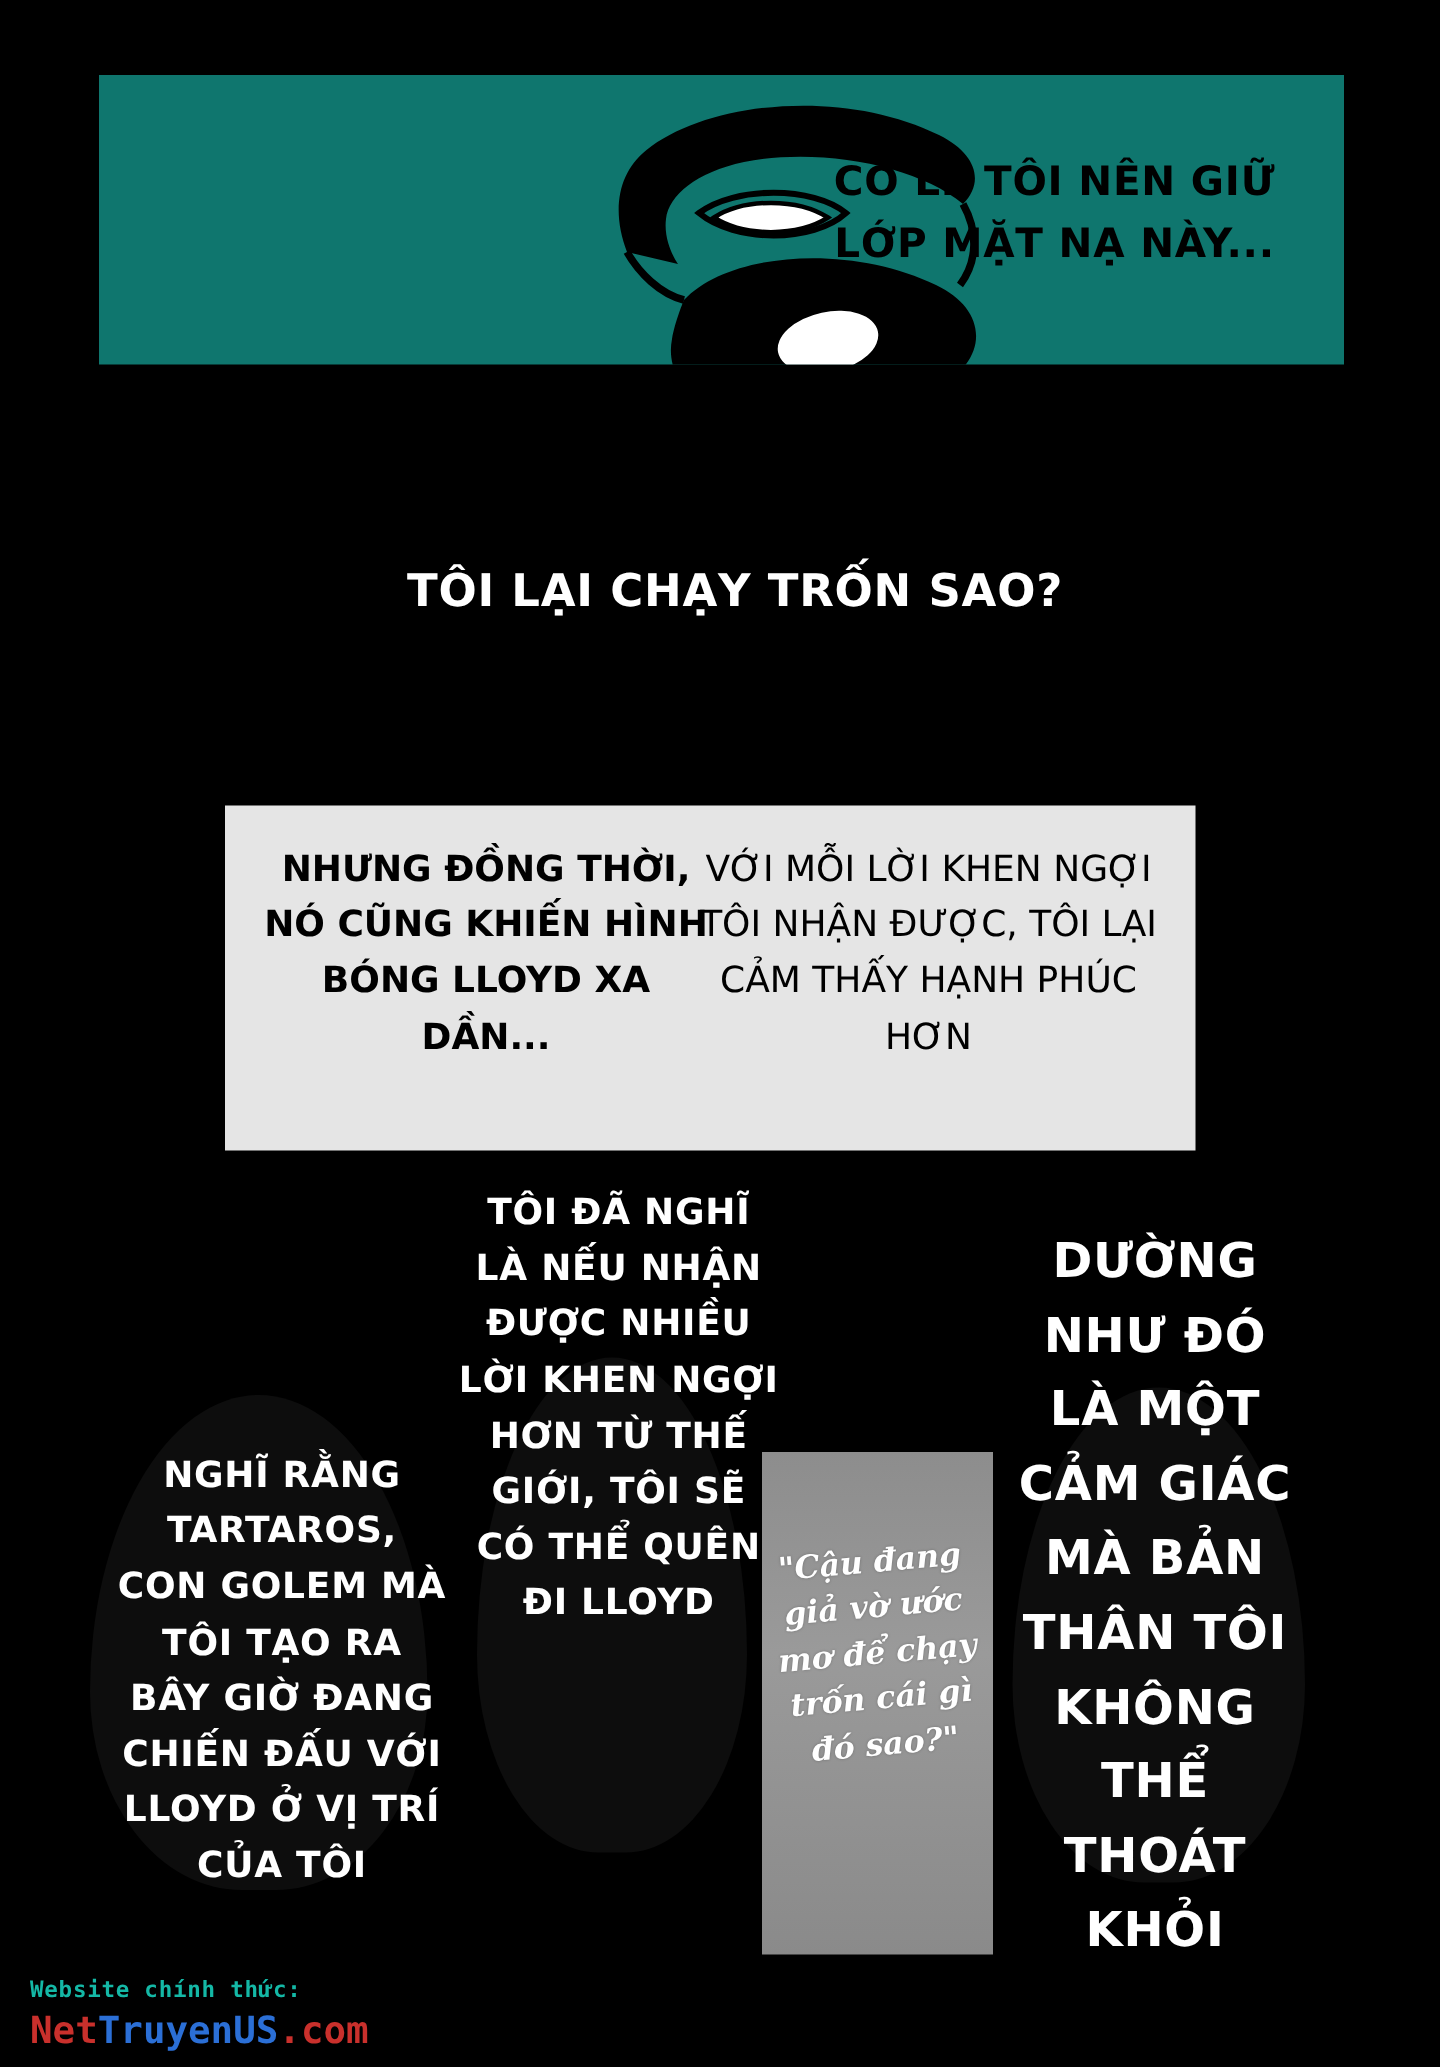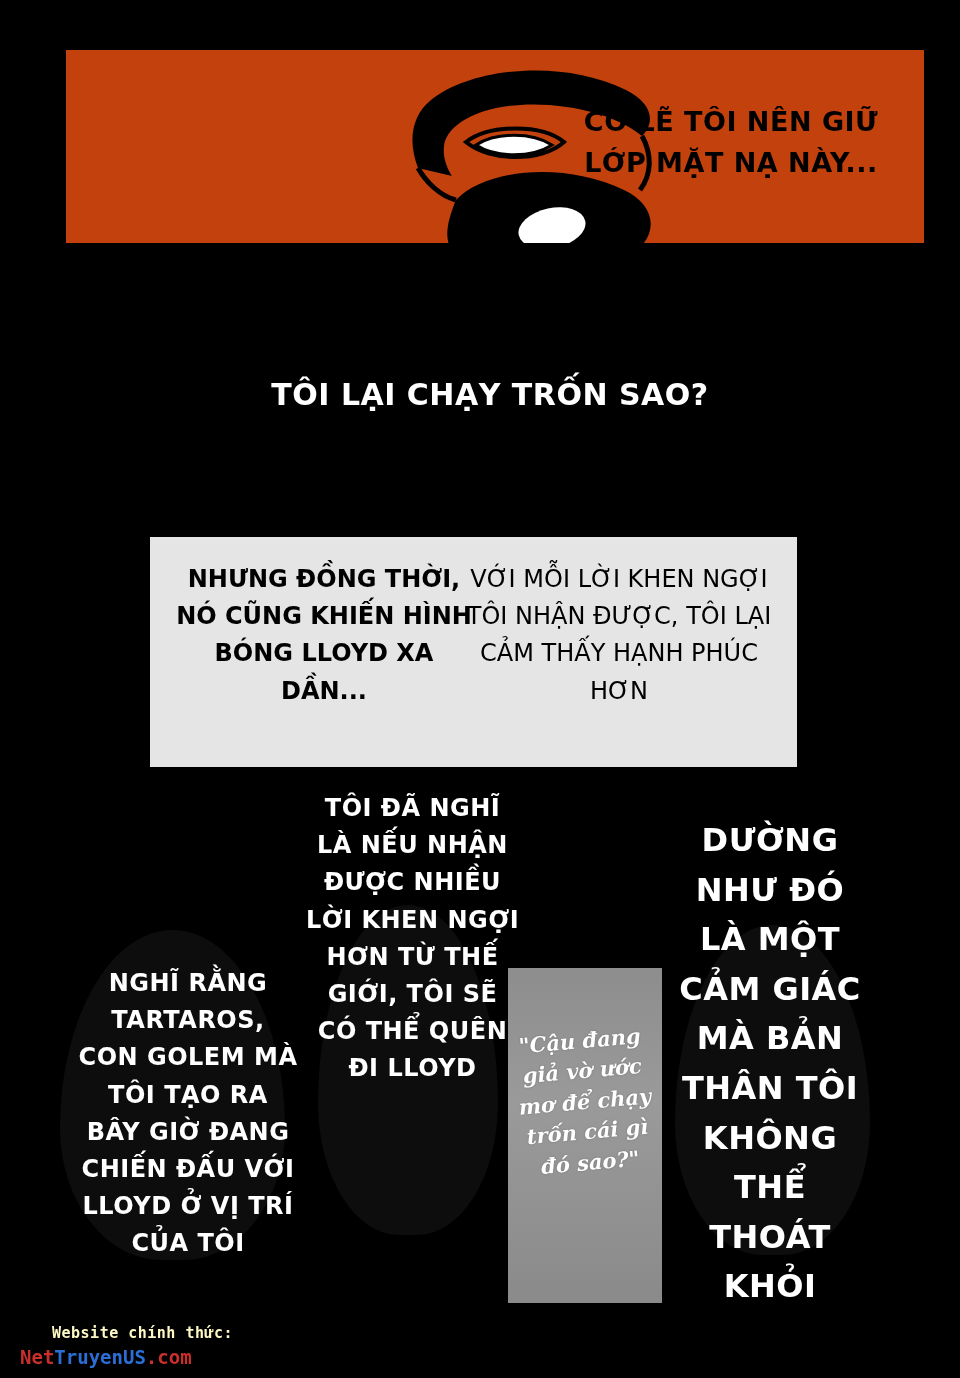--- a/index.html
+++ b/index.html
@@ -22,23 +22,22 @@
     background: #000000;
   }
 
   
   .panel-top {
     position: absolute;
     left: 66px;
     top: 50px;
     width: 830px;
     height: 193px;
-    background: #c2410c;
+    background: #0f766e;
     overflow: hidden;
-    padding-left: 28px;
   }
 
   .mask-art {
     position: absolute;
     left: 290px;
     top: 0px;
     width: 320px;
     height: 270px;
   }
 
@@ -166,28 +165,27 @@
 
   
   .watermark {
     position: absolute;
     left: 20px;
     bottom: 10px;
     font-family: "DejaVu Sans Mono", monospace;
     font-weight: bold;
   }
   .wm-line1 {
-    color: #fef9c3;
+    color: #14b8a6;
     font-size: 15px;
     letter-spacing: 0.5px;
     margin-bottom: 4px;
-    margin-left: 32px;
   }
   .wm-line2 {
-    font-size: 19px;
+    font-size: 25px;
     letter-spacing: 0px;
   }
   .wm-net { color: #c9302c; }
   .wm-truyen { color: #2b6fd6; }
   .wm-us { color: #2b6fd6; }
   .wm-com { color: #c9302c; }
 </style>
 </head>
 <body>
 

